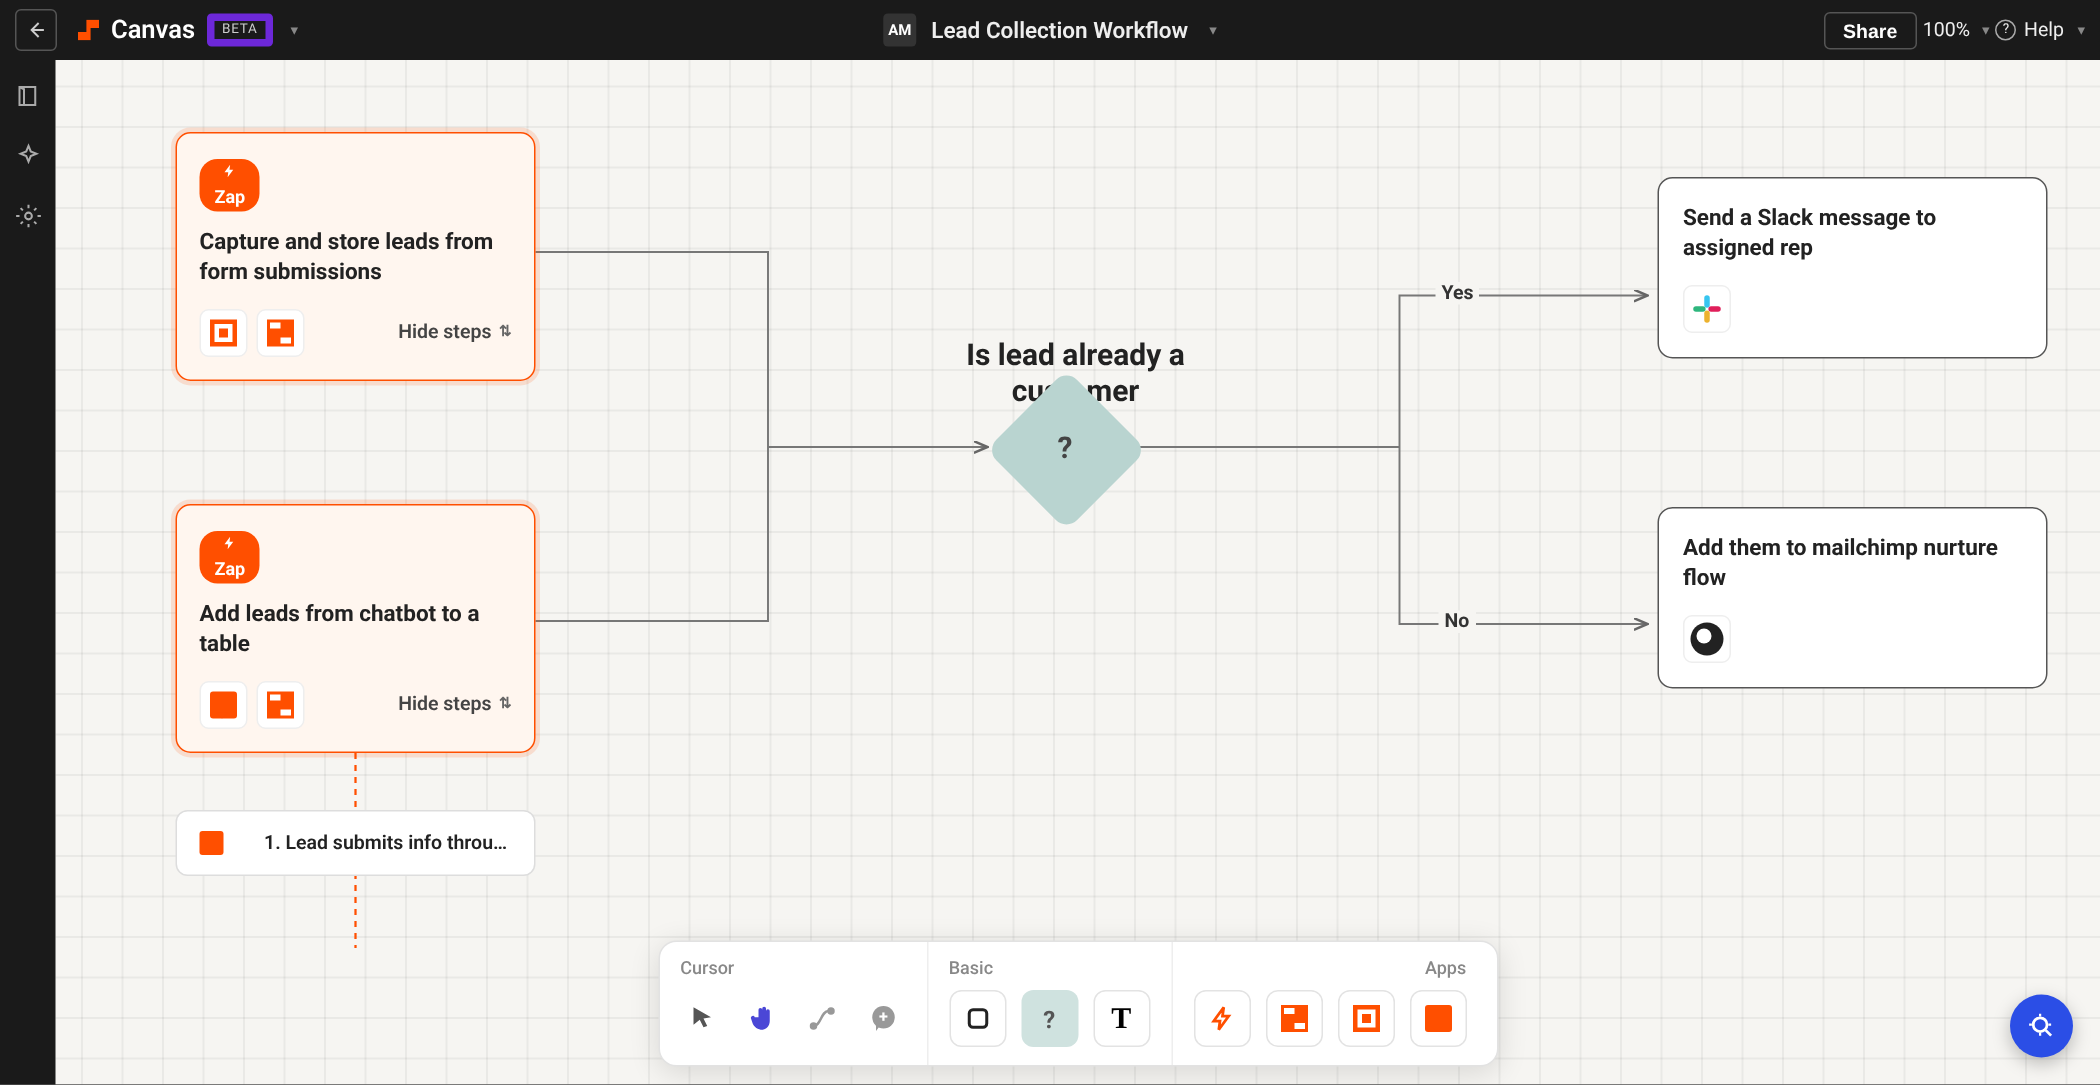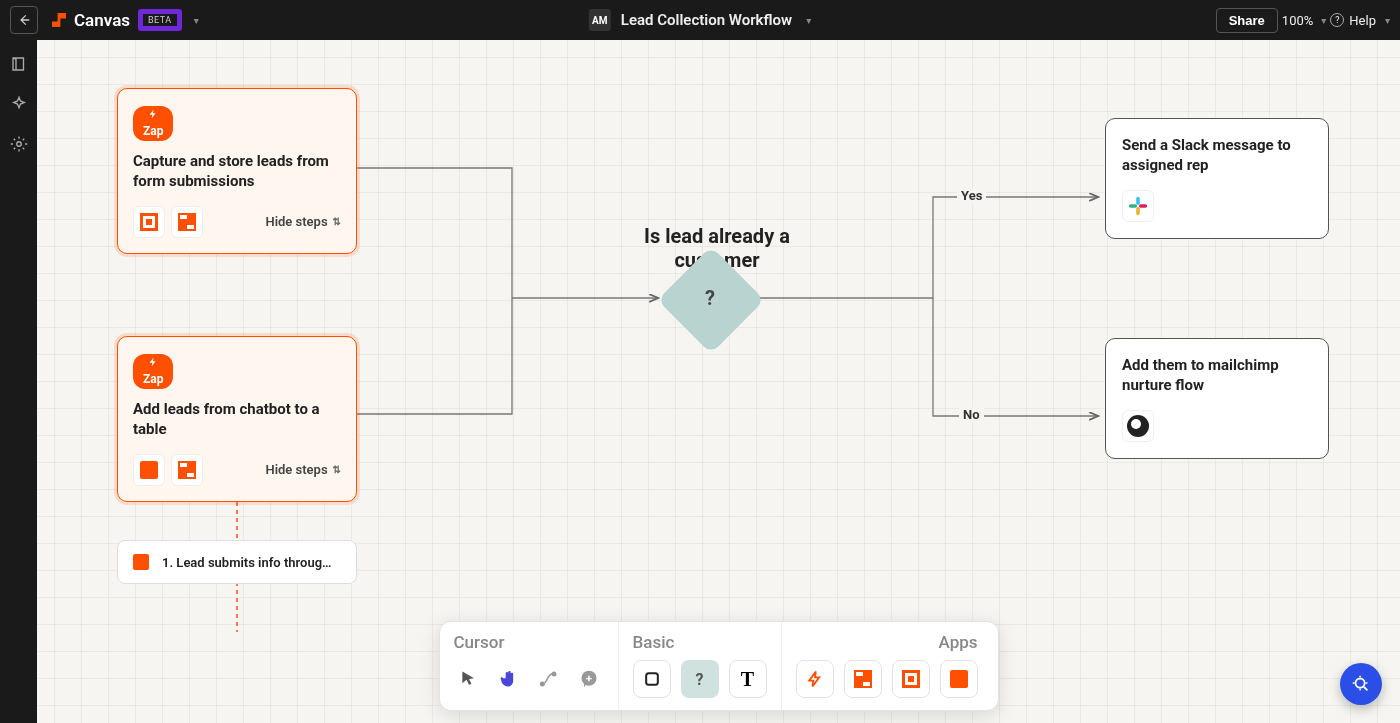--- a/index.html
+++ b/index.html
@@ -44,46 +44,46 @@
   .zap-badge { display:inline-flex; align-items:center; gap:5px; background:#ff4f00; color:#fff; font-size:12px; font-weight:700; padding:3px 10px; border-radius:12px; margin-bottom:10px;flex-direction:column; }
   .zap-bolt { width:10px; height:10px; fill:#fff; }
   .zap-title { font-size:15px; font-weight:700; color:#222; line-height:1.35; margin-bottom:14px; }
   .zap-footer { display:flex; align-items:center; justify-content:space-between; }
   .zap-icons { display:flex; gap:6px; }
   .app-icon { width:32px; height:32px; border-radius:6px; background:#fff; border:1px solid #eee; display:flex; align-items:center; justify-content:center; }
   .hide { color:#444; font-size:13px; font-weight:600; cursor:pointer; display:flex; align-items:center; gap:5px; }
   .hide-chev { font-size:10px; color:#666; line-height:0.5;}
 
   
-  .step-card { position:absolute; width:240px; background:#fff; border:1px solid #ddd; border-radius:8px; padding:10px 12px; display:flex; align-items:center; gap:10px; }
+  .step-card { position:absolute; width:240px; background:#fff; border:1px solid #ddd; border-radius:8px; padding:10px 12px; display:flex; align-items:center; gap:24px; }
   .step-icon { width:22px; height:22px; border-radius:4px; display:flex; align-items:center; justify-content:center; flex-shrink:0; }
   .step-text { font-size:13px; font-weight:600; color:#222; white-space:nowrap; overflow:hidden; text-overflow:ellipsis; }
 
   
   .decision-label { position:absolute; font-size:20px; font-weight:700; color:#222; text-align:center; }
   .diamond { position:absolute; width:76px; height:76px; background:#b9d4d0; transform:rotate(45deg); border-radius:10px; }
   .diamond-q { position:absolute; font-size:20px; font-weight:700; color:#444; }
 
   
   .branch-label { position:absolute; font-size:13px; font-weight:700; color:#333; background:#f6f5f2; padding:0 4px; }
 
   
-  .out-card { position:absolute; width:224px; background:#fff; border:1.5px solid #555; border-radius:10px; padding:16px; }
+  .out-card { position:absolute; width:260px; background:#fff; border:1.5px solid #555; border-radius:10px; padding:16px; }
   .out-title { font-size:15px; font-weight:700; color:#222; line-height:1.35; margin-bottom:14px; }
   .owner-row { display:flex; align-items:center; gap:8px; margin-bottom:12px; }
   .owner-ava { width:20px; height:20px; border-radius:50%; background:#ffd8b3; border:1.5px solid #f5a047; position:relative; }
   .owner-ava::after{content:""; position:absolute; width:8px; height:8px; background:#f5a047; border-radius:50%; top:3px; left:6px;}
   .owner-name { font-size:13px; font-weight:600; color:#333; }
   .note-icon { color:#999; font-size:13px; margin-left:2px;}
 
   
   .toolbar { position:absolute; left:50%; transform:translateX(-50%); bottom:12px; min-width:560px; background:#fff; border:1px solid #e2e2e2; border-radius:12px; box-shadow:0 4px 20px rgba(0,0,0,0.12); display:flex; }
   .tool-group { padding:10px 14px 12px; border-right:1px solid #eee; }
   .tool-group:last-child { border-right:none;text-align:right; }
-  .tool-label { font-size:17px; color:#888; margin-bottom:8px; font-weight:500; }
+  .tool-label { font-size:12px; color:#888; margin-bottom:8px; font-weight:500; }
   .tool-row { display:flex; gap:10px; align-items:center; }
   .tool-btn { width:38px; height:38px; border:1px solid #e3e3e3; border-radius:8px; background:#fff; display:flex; align-items:center; justify-content:center; cursor:pointer; }
   .tool-btn.bare { border:none; width:30px; }
   .tool-btn.diamond-btn { background:#cfe2df; border:none; }
   .tool-btn svg { width:20px; height:20px; }
 
   
   .fab { position:absolute; right:18px; bottom:18px; width:42px; height:42px; border-radius:50%; background:#2b4ee6; display:flex; align-items:center; justify-content:center; cursor:pointer; box-shadow:0 4px 12px rgba(0,0,0,0.25);}
   .fab svg { width:22px; height:22px; stroke:#fff; fill:none; }
 

